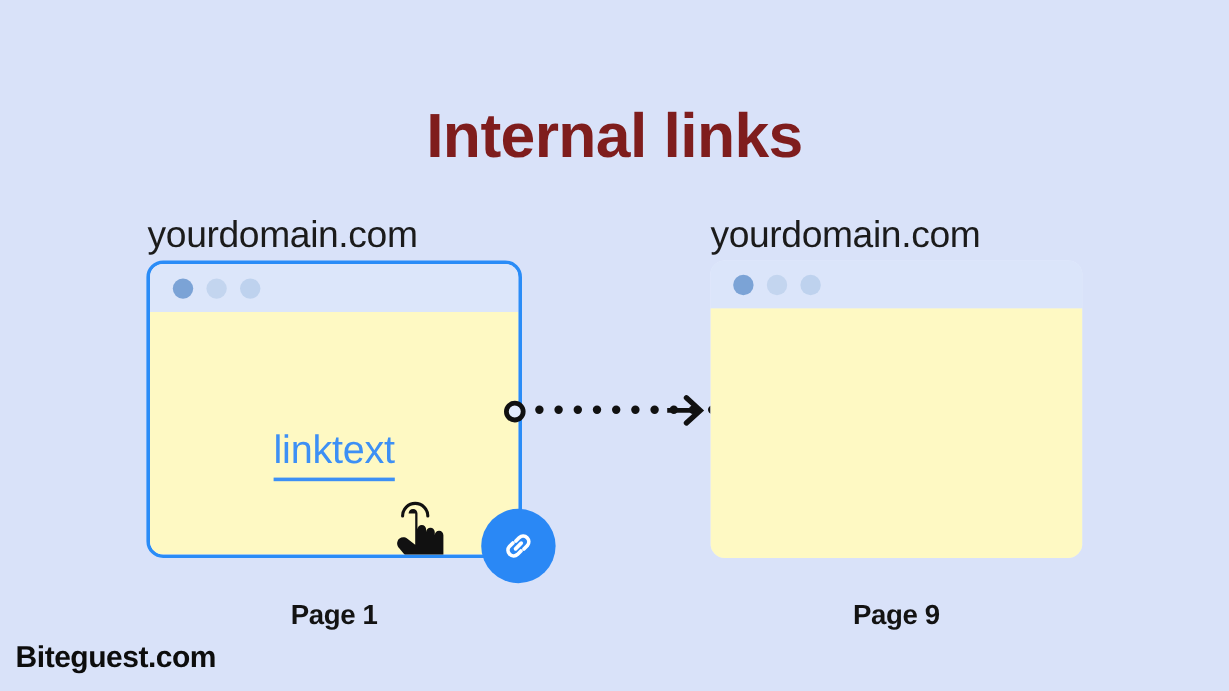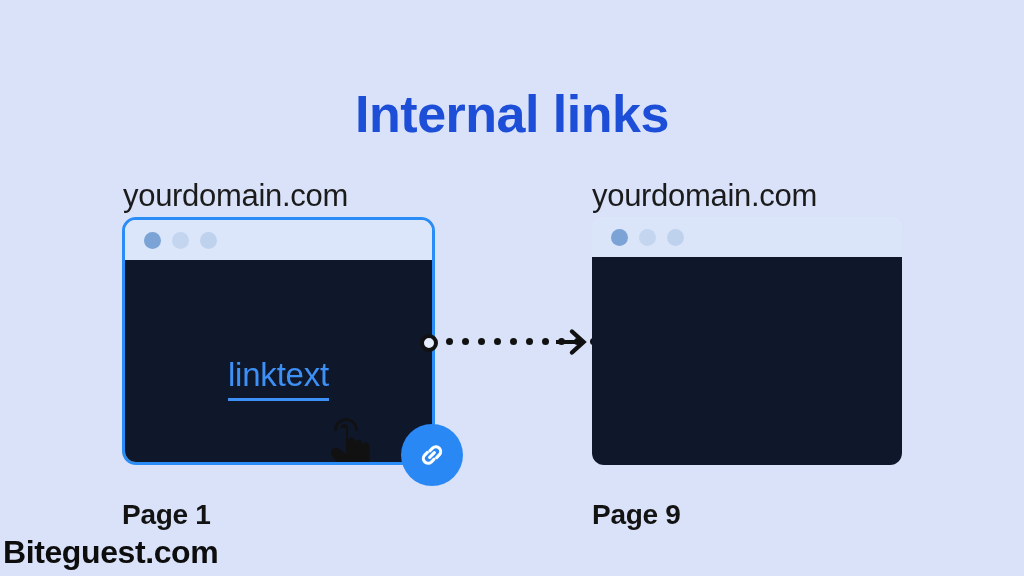--- a/index.html
+++ b/index.html
@@ -22,21 +22,21 @@
   
   .title {
     position: absolute;
     left: 0;
     right: 0;
     top: 88px;
     text-align: center;
     font-size: 52px;
     font-weight: 700;
     letter-spacing: -0.5px;
-    color: #1d4ed8;
+    color: #7f1d1d;
     line-height: 1;
   }
 
   
   .domain-label {
     position: absolute;
     font-size: 31px;
     font-weight: 400;
     color: #1b1b1b;
     letter-spacing: -0.3px;
@@ -86,21 +86,21 @@
     width: 17px;
     height: 17px;
     border-radius: 50%;
   }
   .dot-1 { background: #7ba3d6; }
   .dot-2 { background: #c3d5ef; }
   .dot-3 { background: #bed2ee; }
   .window-body {
     position: relative;
     height: calc(100% - 40px);
-    background: #0f172a;
+    background: #fef9c3;
   }
 
   
   .linktext {
     position: absolute;
     left: 0;
     right: 0;
     top: 98px;
     text-align: center;
     font-size: 33px;
@@ -173,36 +173,36 @@
     position: absolute;
     left: 134px;
     top: 3px;
     width: 34px;
     height: 34px;
   }
 
   
   .page-caption {
     position: absolute;
-    font-size: 28px;
+    font-size: 23px;
     font-weight: 700;
     color: #131313;
     letter-spacing: -0.3px;
-    text-align: left;
+    text-align: center;
     white-space: nowrap;
   }
   .caption-left  { left: 122px; width: 313px; top: 499px; }
   .caption-right { left: 592px; width: 310px; top: 499px; }
 
   
   .watermark {
     position: absolute;
-    left: 3px;
+    left: 13px;
     top: 534px;
-    font-size: 32px;
+    font-size: 25px;
     font-weight: 700;
     color: #0d0d0d;
     letter-spacing: -0.4px;
     white-space: nowrap;
   }
 </style>
 </head>
 <body>
 
 <div class="stage">

